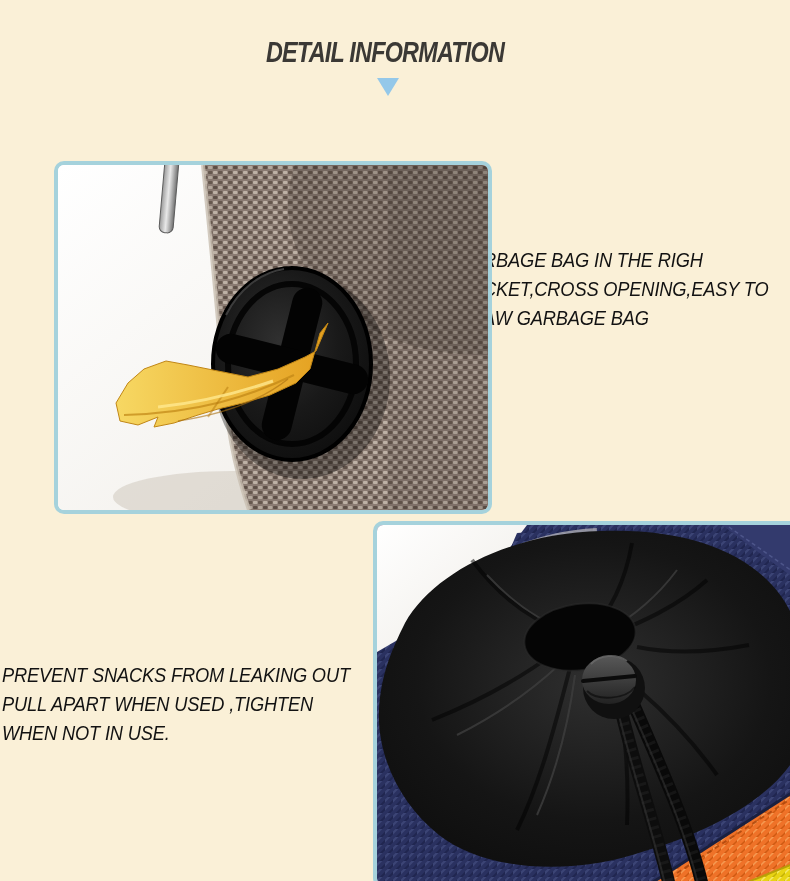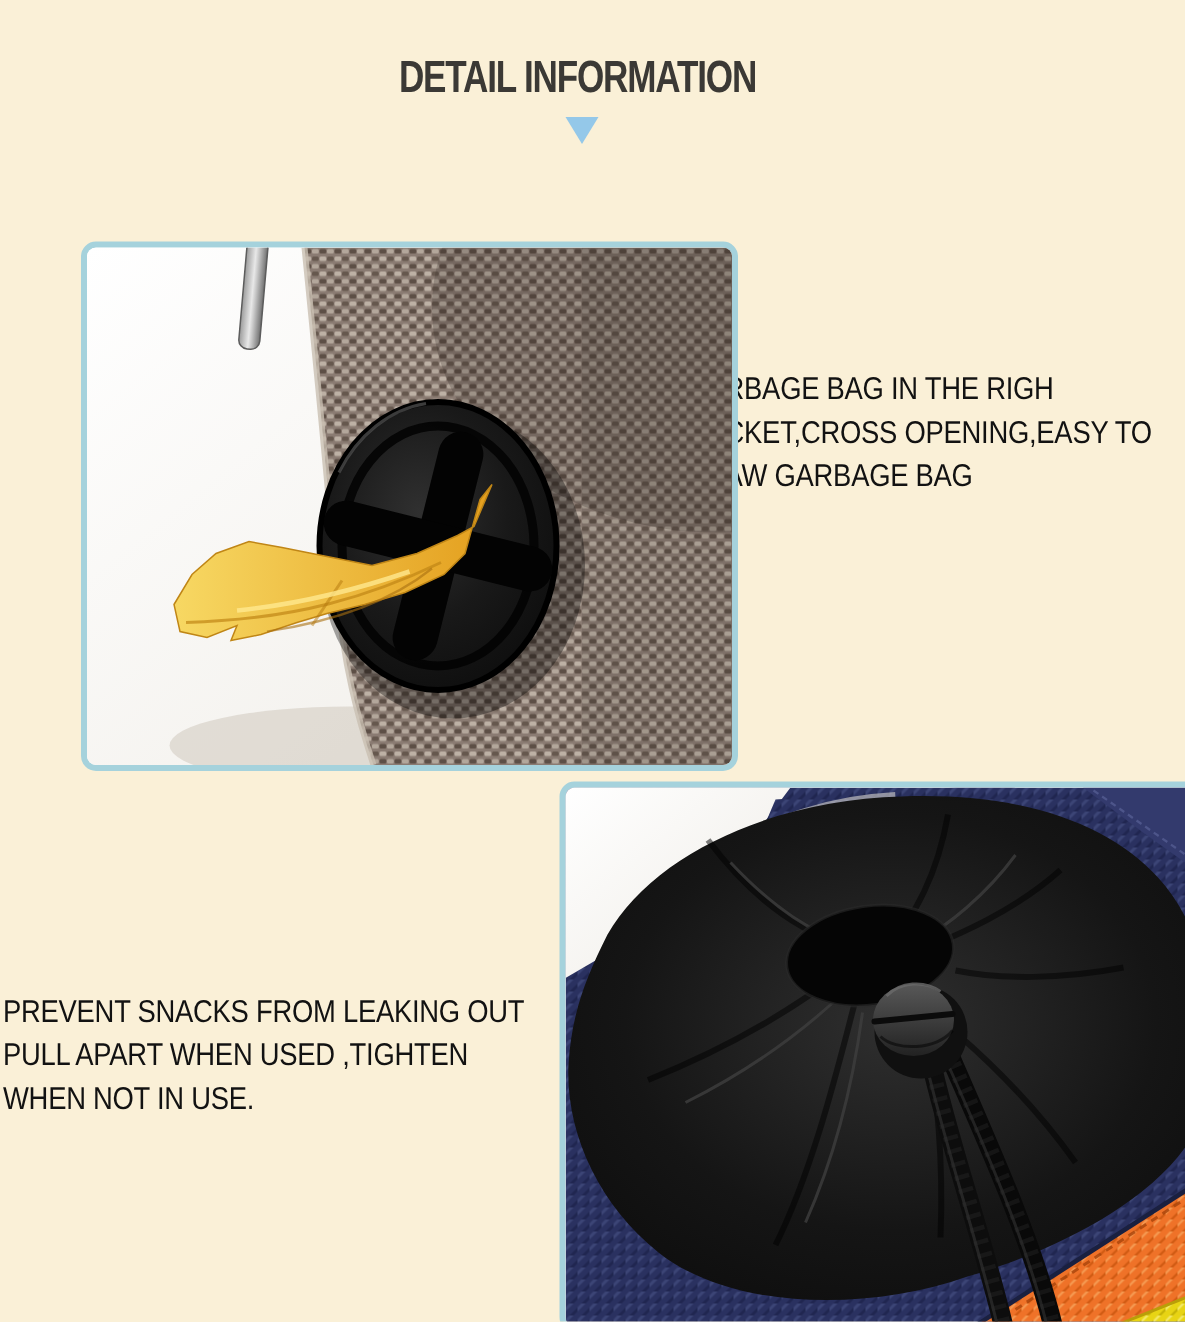--- a/index.html
+++ b/index.html
@@ -5,21 +5,21 @@
   :root{
     --bg:#faf0d7; --frame:#a5d2dc; --arrow:#94c8e9;
     --title-color:#3b3935; --text-color:#121212;
   }
   html,body{margin:0;padding:0;}
   body{
     width:790px;height:881px;background:var(--bg);
     font-family:"Liberation Sans", sans-serif;
     position:relative;overflow:hidden;
   }
-  .page{position:absolute;inset:0;}
+  .page{position:absolute;inset:0;font-style:italic;}
   .title{
     position:absolute;top:37px;left:0;width:770px;margin:0;
     text-align:center;font-size:30px;font-weight:700;letter-spacing:-1px;
     color:var(--title-color);line-height:1;
     transform:scaleX(.78);transform-origin:50% 0;
     white-space:pre;
   }
   .arrow{
     position:absolute;left:377px;top:78px;width:0;height:0;
     border-left:11px solid transparent;border-right:11px solid transparent;

